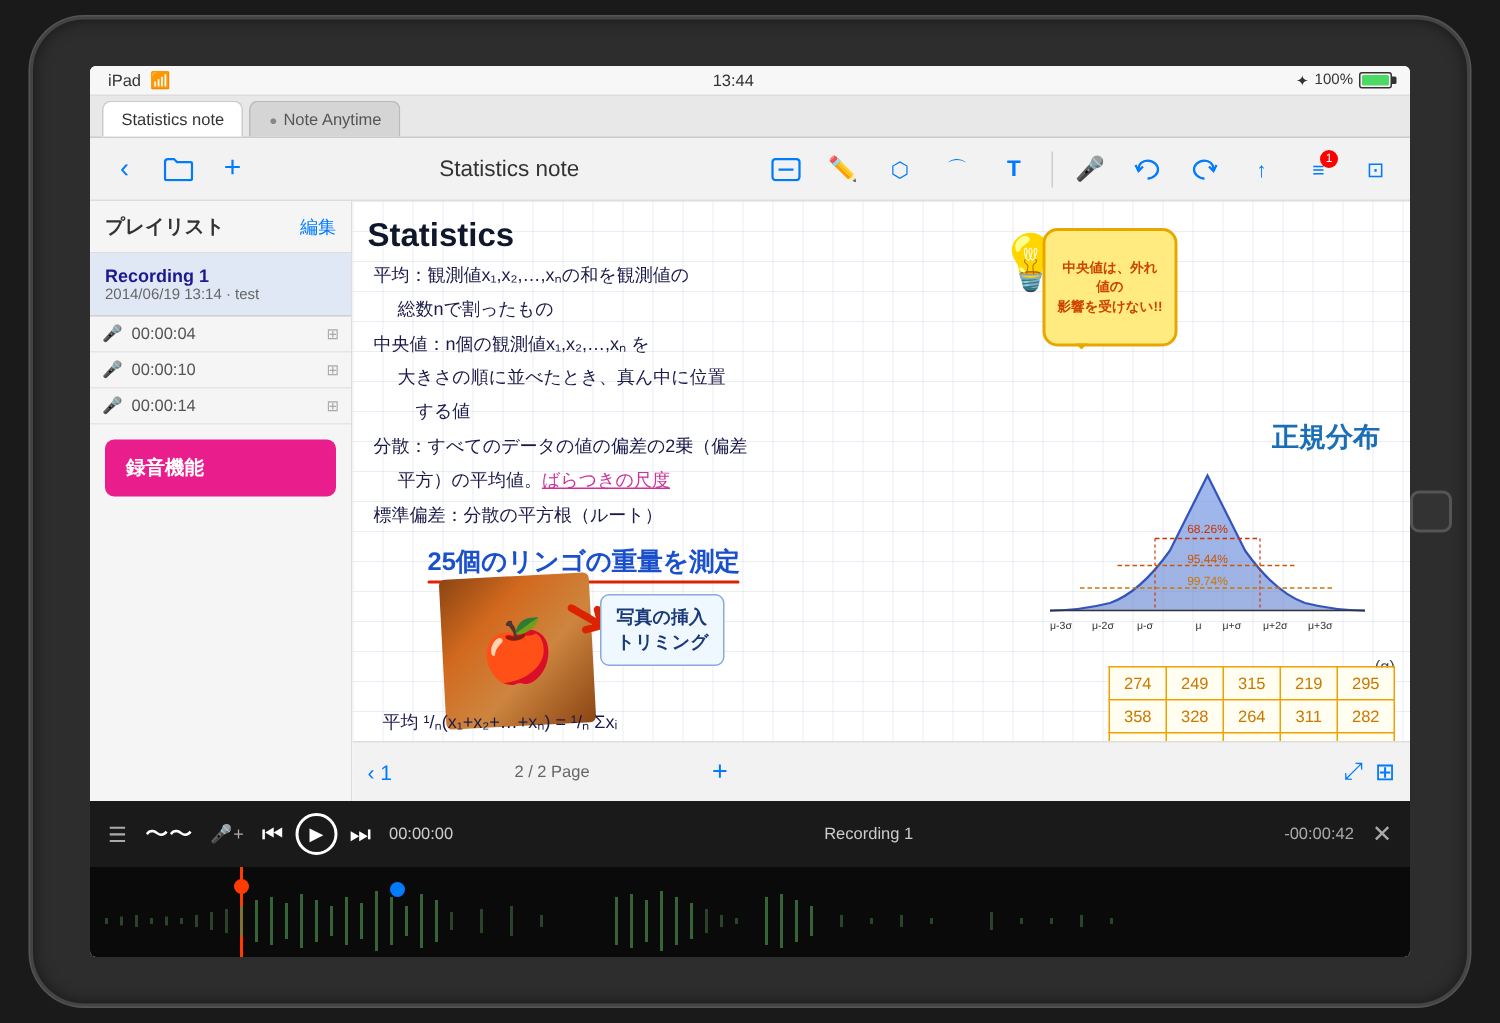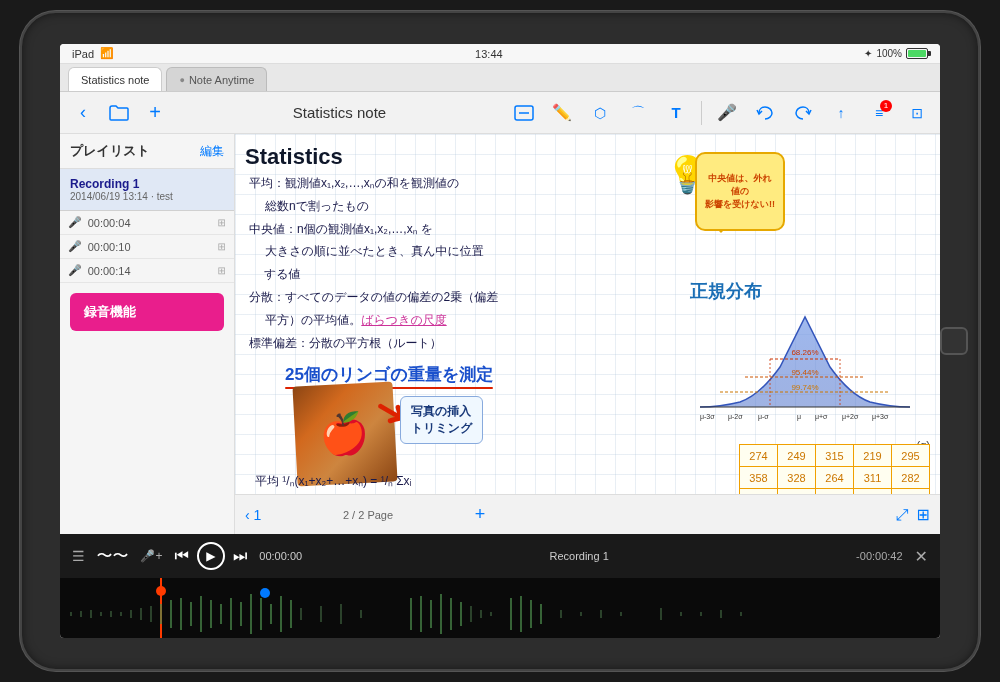--- a/index.html
+++ b/index.html
@@ -279,21 +279,21 @@
       position: absolute;
       top: 145px;
       right: 20px;
       width: 230px;
     }
 
     .dist-title {
       font-size: 18px;
       font-weight: 700;
       color: #1a6eb5;
-      text-align: left;
+      text-align: right;
       margin-bottom: 4px;
     }
 
     .dist-svg {
       width: 100%;
     }
 
     
     .data-table {
       position: absolute;
@@ -618,21 +618,21 @@
         <div class="grid-bg"></div>
 
         <div class="stats-heading">Statistics</div>
 
         <div class="note-content">
           <div class="handwriting-text" style="margin-top:28px; font-size:12px; line-height:1.9;">
             <div>平均：観測値x₁,x₂,…,xₙの和を観測値の</div>
             <div style="margin-left:16px;">総数nで割ったもの</div>
             <div>中央値：n個の観測値x₁,x₂,…,xₙ を</div>
             <div style="margin-left:16px;">大きさの順に並べたとき、真ん中に位置</div>
-            <div style="margin-left:15px;">する値</div>
+            <div style="margin-left:28px;">する値</div>
             <div>分散：すべてのデータの値の偏差の2乗（偏差</div>
             <div style="margin-left:16px;">平方）の平均値。<span style="color:#cc3399; text-decoration:underline; text-decoration-color:#cc3399;">ばらつきの尺度</span></div>
             <div>標準偏差：分散の平方根（ルート）</div>
           </div>
         </div>
 
         <div class="lightbulb">💡</div>
 
         <div class="speech-bubble" style="position:absolute; top:18px; right:155px; background:#ffeb80; border:2px solid #e6a800; border-radius:10px; padding:18px 7px; font-size:9px; color:#cc4400; font-weight:700; max-width:90px; text-align:center; z-index:10;">
           <div>中央値は、外れ値の</div>

